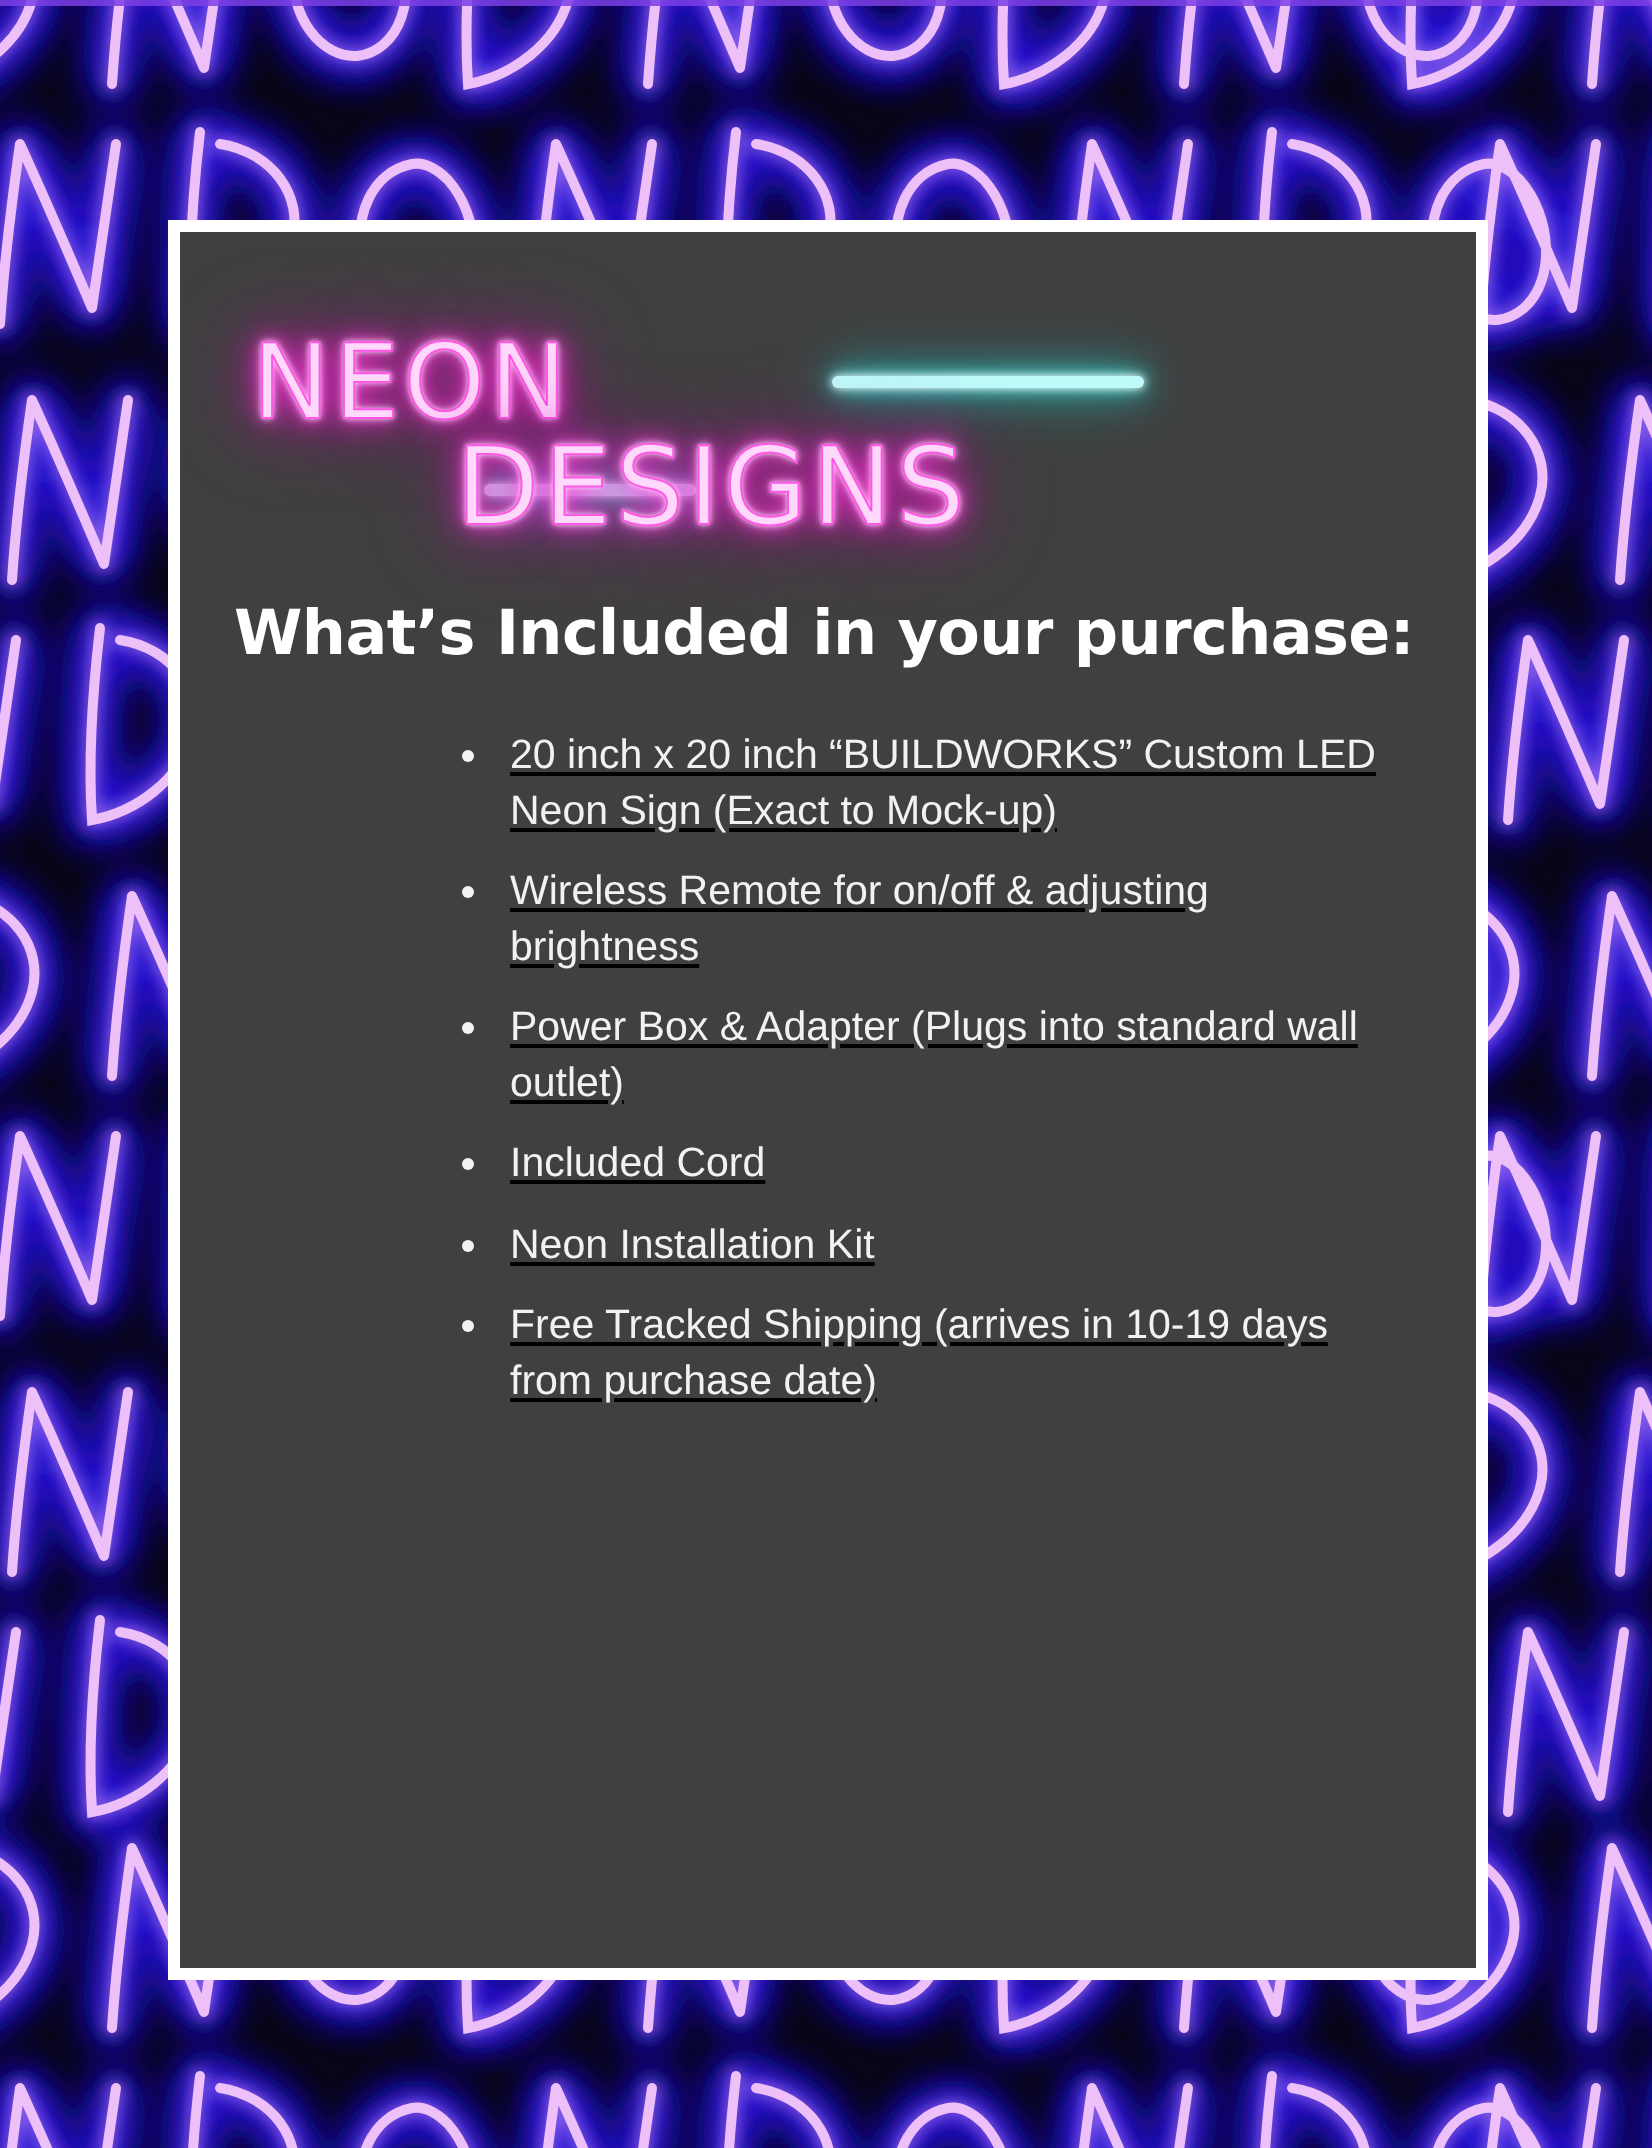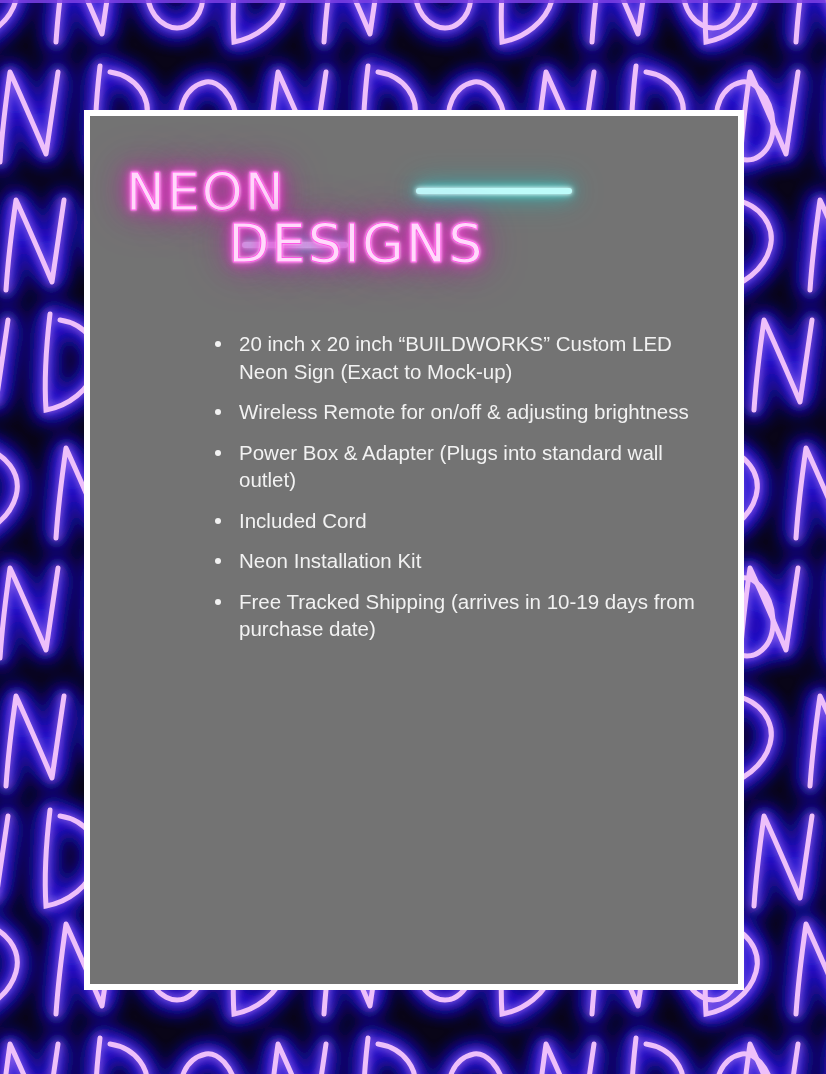--- a/index.html
+++ b/index.html
@@ -23,21 +23,21 @@
   #card-frame{
     position:absolute;left:84px;top:110px;
     width:660px;height:880px;
     background:#ffffff;
     box-sizing:border-box;
     padding:6px;
     z-index:4;
   }
   #card-body{
     width:100%;height:100%;
-    background:#737373;
+    background:#404040;
     box-sizing:border-box;
     padding:34px 4px 0 0;
     overflow:hidden;
   }
   
   #logo{
     position:relative;width:100%;height:150px;
   }
   .neon-text{
     position:absolute;
@@ -76,23 +76,24 @@
     text-align:center;
     color:#ffffff;
     font-family:"DejaVu Sans",sans-serif;
     font-size:31px;
     font-weight:bold;
     letter-spacing:-.3px;
     line-height:1.1;
   }
   
   #benefits-list{
-    margin:30px 0 0 0;
+    margin:30px 0 0 16px;
     padding:0 34px 0 122px;
     list-style:none;
+    text-decoration:underline;
   }
   #benefits-list li{
     position:relative;
     color:#f2f2f2;
     font-size:20.5px;
     line-height:27.5px;
     margin-bottom:13px;
     padding-left:27px;
   }
   #benefits-list li::before{
@@ -229,20 +230,21 @@
 <div id="card-frame">
   <div id="card-body">
 
     <div id="logo">
       <div class="neon-text" id="logo-neon">NEON</div>
       <div class="neon-bar" id="bar-top"></div>
       <div class="neon-bar" id="bar-bottom"></div>
       <div class="neon-text" id="logo-designs">DESIGNS</div>
     </div>
 
+    <h1 id="heading">What’s Included in your purchase:</h1>
 
     <ul id="benefits-list">
       <li>20 inch x 20 inch “BUILDWORKS” Custom LED Neon Sign (Exact to Mock-up)</li>
       <li>Wireless Remote for on/off &amp; adjusting brightness</li>
       <li>Power Box &amp; Adapter (Plugs into standard wall outlet)</li>
       <li>Included Cord</li>
       <li>Neon Installation Kit</li>
       <li>Free Tracked Shipping (arrives in 10-19 days from purchase date)</li>
     </ul>
 

